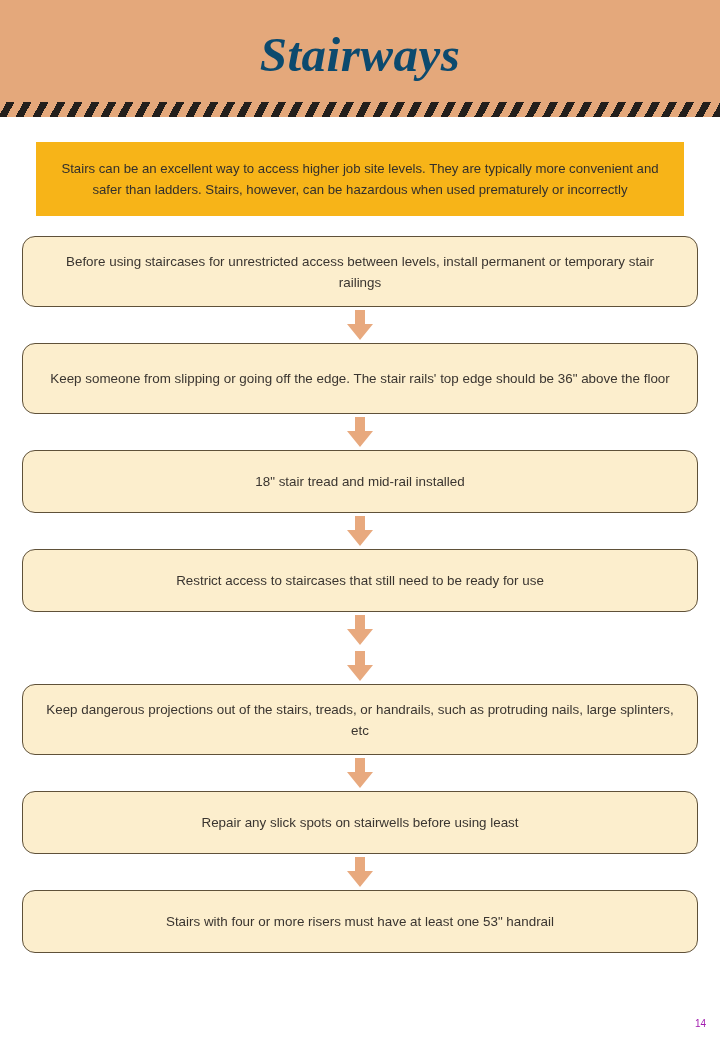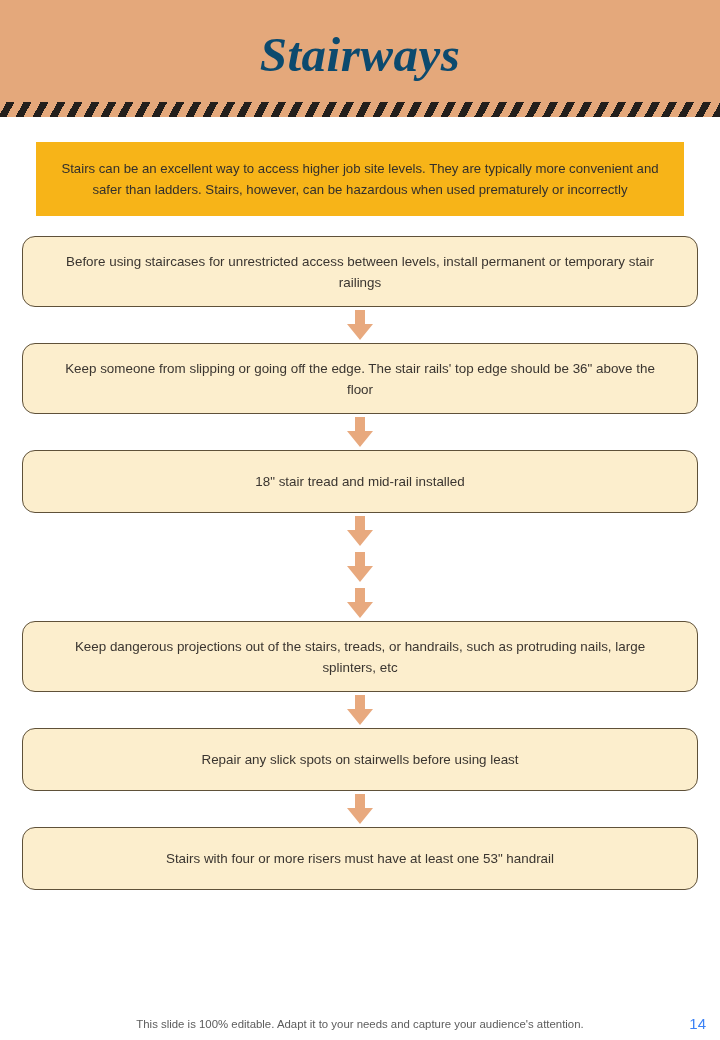--- a/index.html
+++ b/index.html
@@ -90,21 +90,21 @@
     position: relative;
     margin: 0 auto;
     width: 676px;
     box-sizing: border-box;
     background: #fceecd;
     border: 1.2px solid #5f5139;
     border-radius: 13px;
     display: flex;
     align-items: center;
     justify-content: center;
-    padding: 6px 30px;
+    padding: 6px 20px;
   }
   .step-box.h1 { height: 63px; }
   .step-box.h2 { height: 71px; }
   .step-text {
     text-align: center;
     font-size: 13.4px;
     line-height: 21px;
     color: #3a3530;
   }
 
@@ -135,23 +135,23 @@
     width: 720px;
     text-align: center;
     font-size: 11.4px;
     line-height: 16px;
     color: #5c5c5c;
   }
   .footer-page {
     position: absolute;
     right: 14px;
     top: 0;
-    font-size: 15px;
+    font-size: 10px;
     line-height: 16px;
-    color: #3b82f6;
+    color: #a21caf;
   }
 </style>
 </head>
 <body>
 
 <div class="header">
   <div class="header-title">Stairways</div>
 </div>
 <div class="hazard-band"></div>
 
@@ -183,20 +183,25 @@
     <div class="step-row">
       <div class="step-box h1">
         <div class="step-text">18" stair tread and mid-rail installed</div>
       </div>
     </div>
     <div class="arrow-gap">
       <svg class="arrow" width="26" height="30" viewBox="0 0 26 30">
         <polygon points="8,0 18,0 18,14 26,14 13,30 0,14 8,14" fill="#E8A97E"></polygon>
       </svg>
     </div>
+    <div class="step-row">
+      <div class="step-box h1">
+        <div class="step-text">Restrict access to staircases that still need to be ready for use</div>
+      </div>
+    </div>
     <div class="arrow-gap">
       <svg class="arrow" width="26" height="30" viewBox="0 0 26 30">
         <polygon points="8,0 18,0 18,14 26,14 13,30 0,14 8,14" fill="#E8A97E"></polygon>
       </svg>
     </div>
     <div class="arrow-gap">
       <svg class="arrow" width="26" height="30" viewBox="0 0 26 30">
         <polygon points="8,0 18,0 18,14 26,14 13,30 0,14 8,14" fill="#E8A97E"></polygon>
       </svg>
     </div>
@@ -221,15 +226,14 @@
       </svg>
     </div>
     <div class="step-row">
       <div class="step-box h1">
         <div class="step-text">Stairs with four or more risers must have at least one 53" handrail</div>
       </div>
     </div>
   </div>
 
 <div class="footer">
-  <div class="footer-note">This slide is 100% editable. Adapt it to your needs and capture your audience's attention.</div>
   <div class="footer-page">14</div>
 </div>
 
 </body></html>

